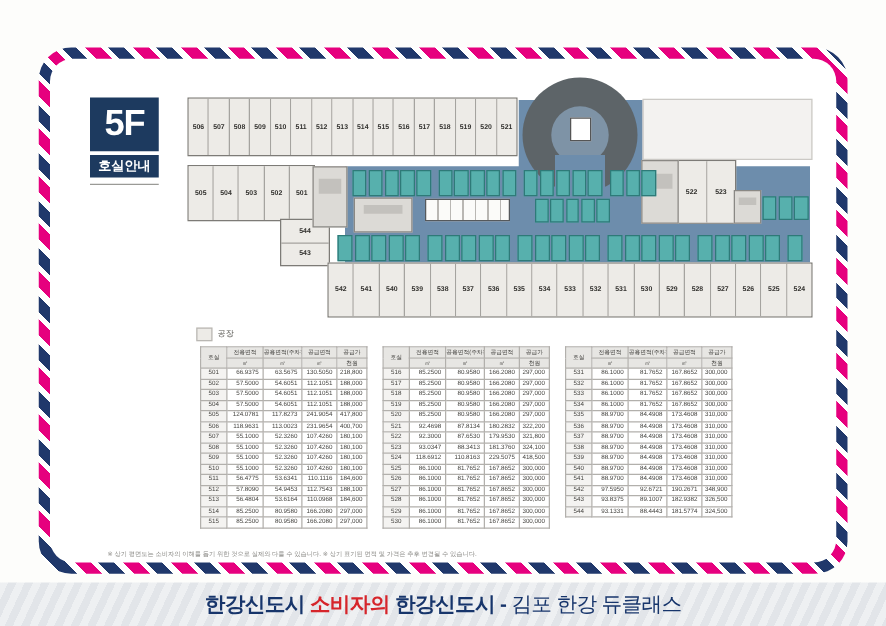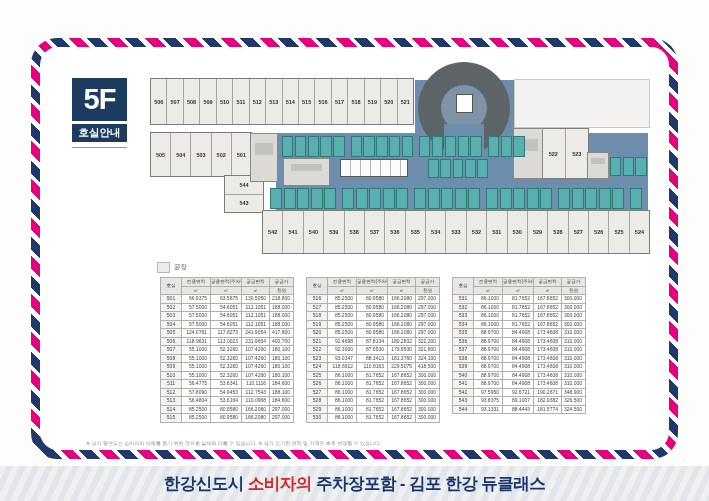--- a/index.html
+++ b/index.html
@@ -61,21 +61,21 @@
   .t1{left:160px;} .t2{left:306px;} .t3{left:452px;}
 
   .footnote{position:absolute;left:86px;top:440px;font-size:5px;color:#8a8985;letter-spacing:0;}
 
   
   .tagbar{position:absolute;left:0;top:466px;width:709px;height:35px;
     background:repeating-linear-gradient(115deg,#eef0f2 0 6px,#e2e5e9 6px 12px);
     display:flex;align-items:center;justify-content:center;}
   .tagbar .txt{font-size:16.5px;color:#17356b;font-weight:600;letter-spacing:-0.5px;}
   .tagbar .hl{color:#d6252b;font-weight:800;}
-  .tagbar .brand{font-weight:700;}
+  .tagbar .brand{font-weight:400;}
 </style>
 </head>
 <body>
 
 <div class="canvas">
 
   <div class="frame">
     <div class="frame-inner"></div>
   </div>
 
@@ -586,17 +586,17 @@
           <td>181.5774</td>
           <td>324,500</td>
         </tr>
       </tbody>
   </table>
 
   <div class="footnote">※ 상기 평면도는 소비자의 이해를 돕기 위한 것으로 실제와 다를 수 있습니다.    ※ 상기 표기된 면적 및 가격은 추후 변경될 수 있습니다.</div>
 
   <div class="tagbar">
     <div class="txt">
-      <span>한강신도시 </span><span class="hl">소비자의</span><span> 주차장포함 - </span><span class="brand">김포 한강 듀클래스</span>
+      <span>한강신도시 </span><span class="hl">소비자의</span><span> 한강신도시 - </span><span class="brand">김포 한강 듀클래스</span>
     </div>
   </div>
 
 </div>
 
 </body></html>

